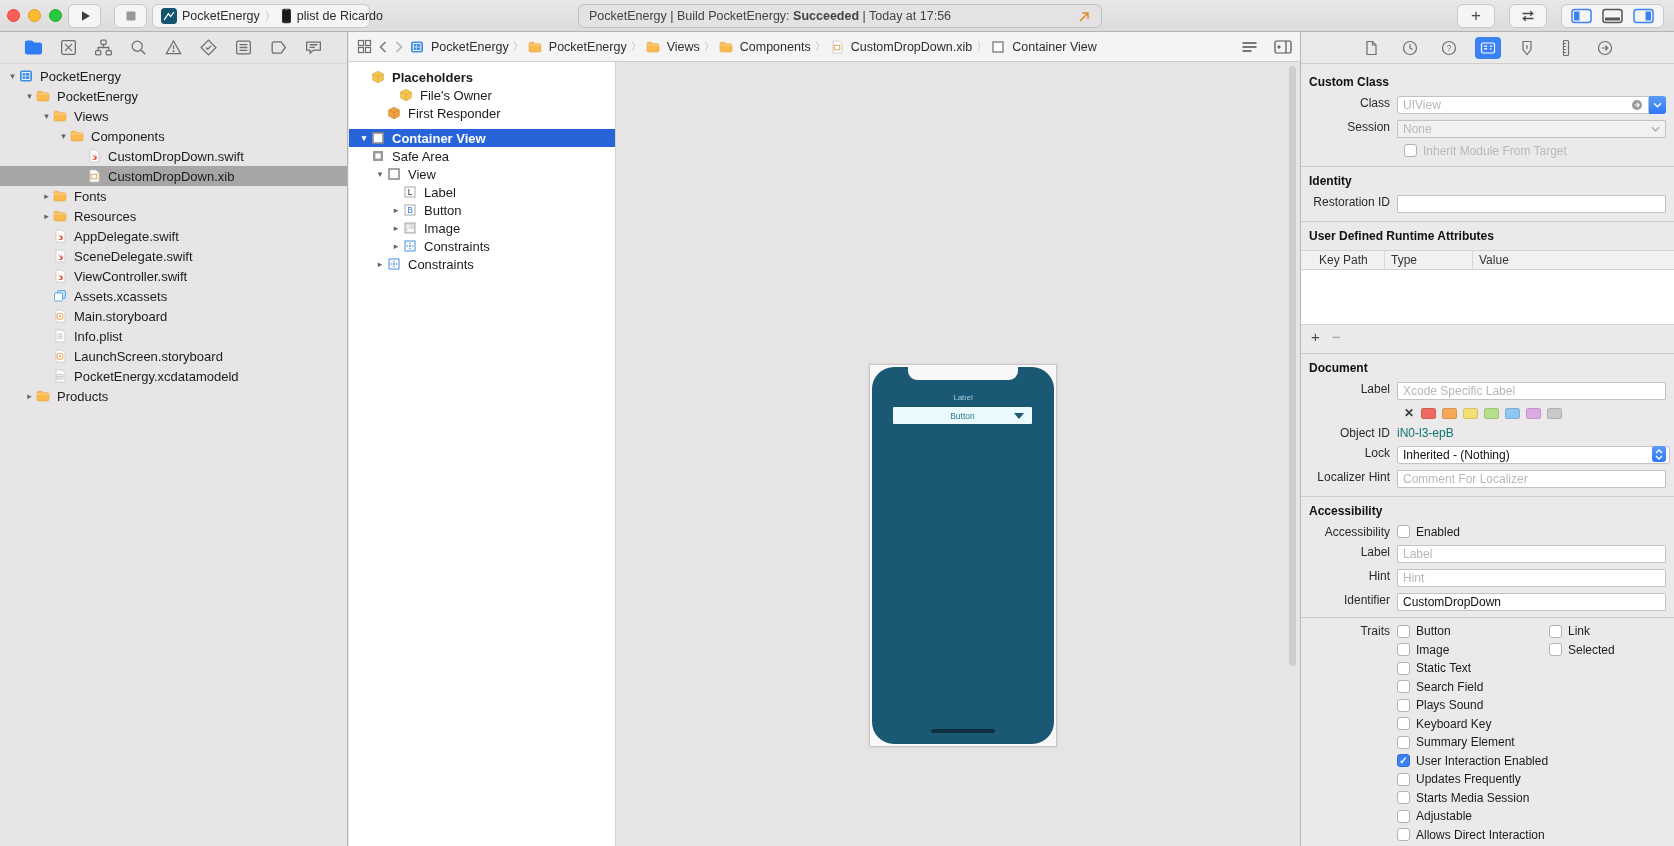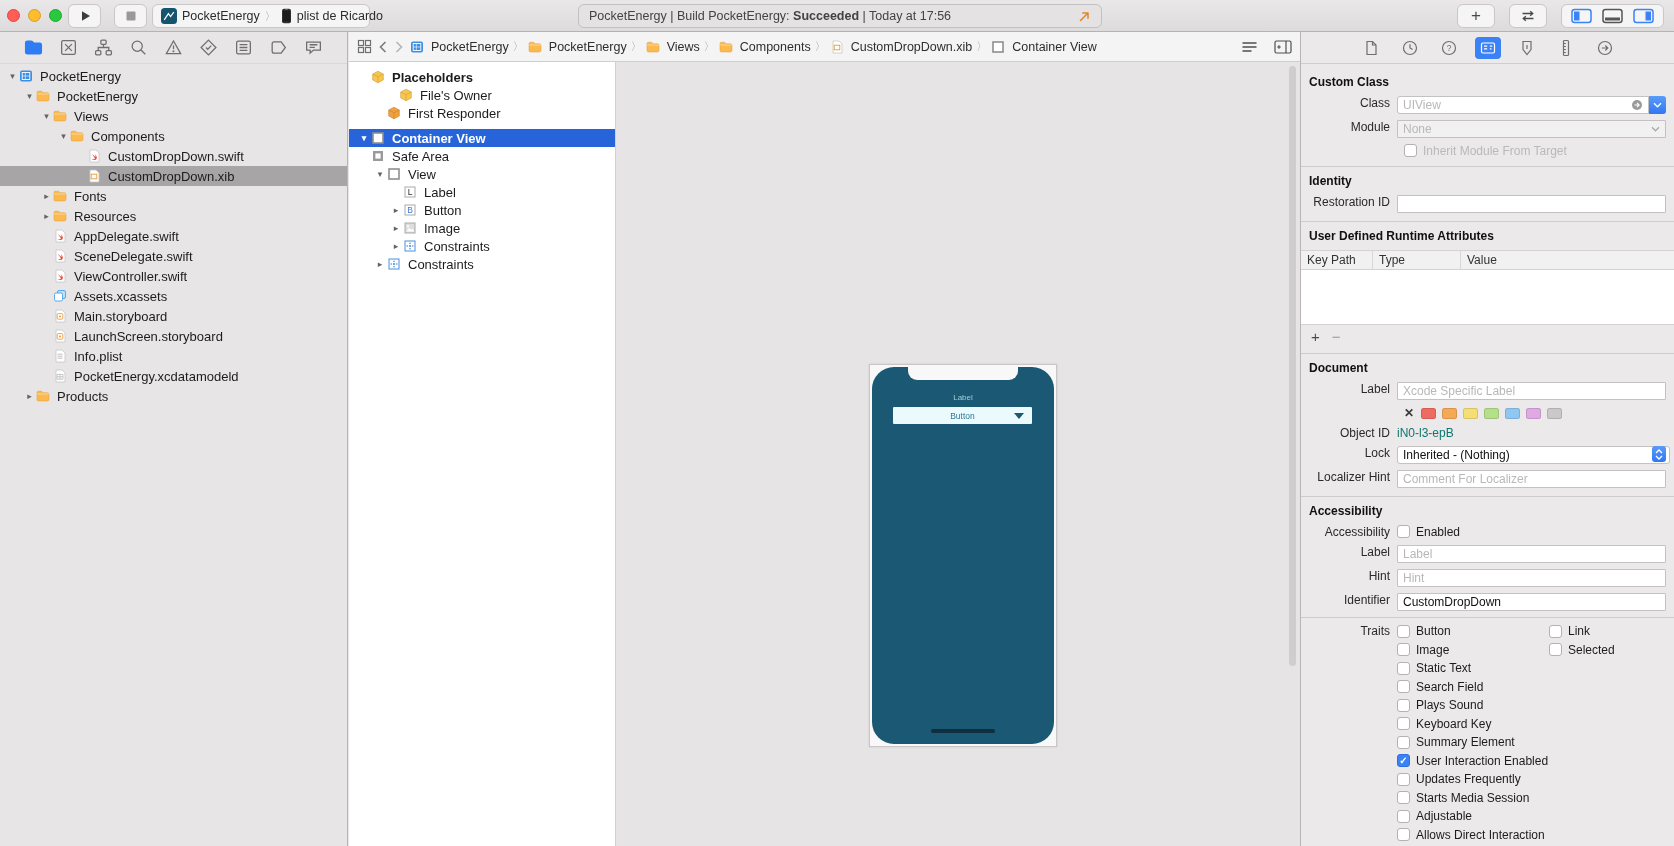--- a/index.html
+++ b/index.html
@@ -373,35 +373,35 @@
               <circle cx="7" cy="7.4" r="1" fill="#E89A3C"></circle>
             </svg>
           </span>
           <span class="tlabel">Main.storyboard</span>
         </div>
         <div class="trow" style="padding-left: 40px;">
           <span class="disc"></span>
           <span class="ric">
             <svg width="14" height="14" viewBox="0 0 14 14">
               <path d="M3 1h6l3 3v9H3z" fill="#fff" stroke="#c6c6c6" stroke-width=".8"></path>
+              <path d="M4.5 5.2h5M4.5 7.2h5M4.5 9.2h5" stroke="#b9b9b9" stroke-width=".9"></path>
+            </svg>
+          </span>
+          <span class="tlabel">Info.plist</span>
+        </div>
+        <div class="trow" style="padding-left: 40px;">
+          <span class="disc"></span>
+          <span class="ric">
+            <svg width="14" height="14" viewBox="0 0 14 14">
+              <path d="M3 1h6l3 3v9H3z" fill="#fff" stroke="#c6c6c6" stroke-width=".8"></path>
               <rect x="4.2" y="4.6" width="5.6" height="5.6" rx="1" fill="none" stroke="#E89A3C" stroke-width=".9"></rect>
               <circle cx="7" cy="7.4" r="1" fill="#E89A3C"></circle>
             </svg>
           </span>
           <span class="tlabel">LaunchScreen.storyboard</span>
-        </div>
-        <div class="trow" style="padding-left: 40px;">
-          <span class="disc"></span>
-          <span class="ric">
-            <svg width="14" height="14" viewBox="0 0 14 14">
-              <path d="M3 1h6l3 3v9H3z" fill="#fff" stroke="#c6c6c6" stroke-width=".8"></path>
-              <path d="M4.5 5.2h5M4.5 7.2h5M4.5 9.2h5" stroke="#b9b9b9" stroke-width=".9"></path>
-            </svg>
-          </span>
-          <span class="tlabel">Info.plist</span>
         </div>
         <div class="trow" style="padding-left: 40px;">
           <span class="disc"></span>
           <span class="ric">
             <svg width="14" height="14" viewBox="0 0 14 14">
               <path d="M3 1h6l3 3v9H3z" fill="#fff" stroke="#c6c6c6" stroke-width=".8"></path>
               <path d="M4 5.4h6M4 7.8h6M7 5.4v4.8M4 5.4v4.8h6V5.4" stroke="#b9b9b9" stroke-width=".8" fill="none"></path>
             </svg>
           </span>
           <span class="tlabel">PocketEnergy.xcdatamodeld</span>
@@ -711,21 +711,21 @@
               </span>
           </div>
           <span class="dd-blue">
               <svg width="9" height="6" viewBox="0 0 9 6">
                 <path d="M1 1.2 4.5 4.8 8 1.2" stroke="#fff" stroke-width="1.4" fill="none"></path>
               </svg>
             </span>
         </div>
       </div>
       <div class="frow">
-        <span class="flabel">Module</span>
+        <span class="flabel">Session</span>
         <div class="tfield disabled">
           <span class="ph">None</span>
           <span style="margin-left:auto;">
               <svg width="9" height="6" viewBox="0 0 9 6">
                 <path d="M1 1.2 4.5 4.8 8 1.2" stroke="#a9a9a9" stroke-width="1.3" fill="none"></path>
               </svg>
             </span>
         </div>
       </div>
       <div class="frow" style="margin-left:95px;">
@@ -737,21 +737,21 @@
       <div class="sec-h">Identity</div>
       <div class="frow">
         <span class="flabel">Restoration ID</span>
         <div class="tfield"></div>
       </div>
 
       <div class="sep"></div>
       <div class="sec-h">User Defined Runtime Attributes</div>
       <div class="rt-table">
         <div class="rt-head" id="rt-head">
-            <div style="width: 72px;">Key Path</div>
+            <div style="width: 72px; margin-left: 12px;">Key Path</div>
             <div style="width: 88px;">Type</div>
             <div style="width: auto; flex: 1 1 0%; border-right: none;">Value</div>
           </div>
         <div class="rt-body"></div>
       </div>
       <div class="plusminus">
         <span>+</span>
         <span class="minus">−</span>
       </div>
 

